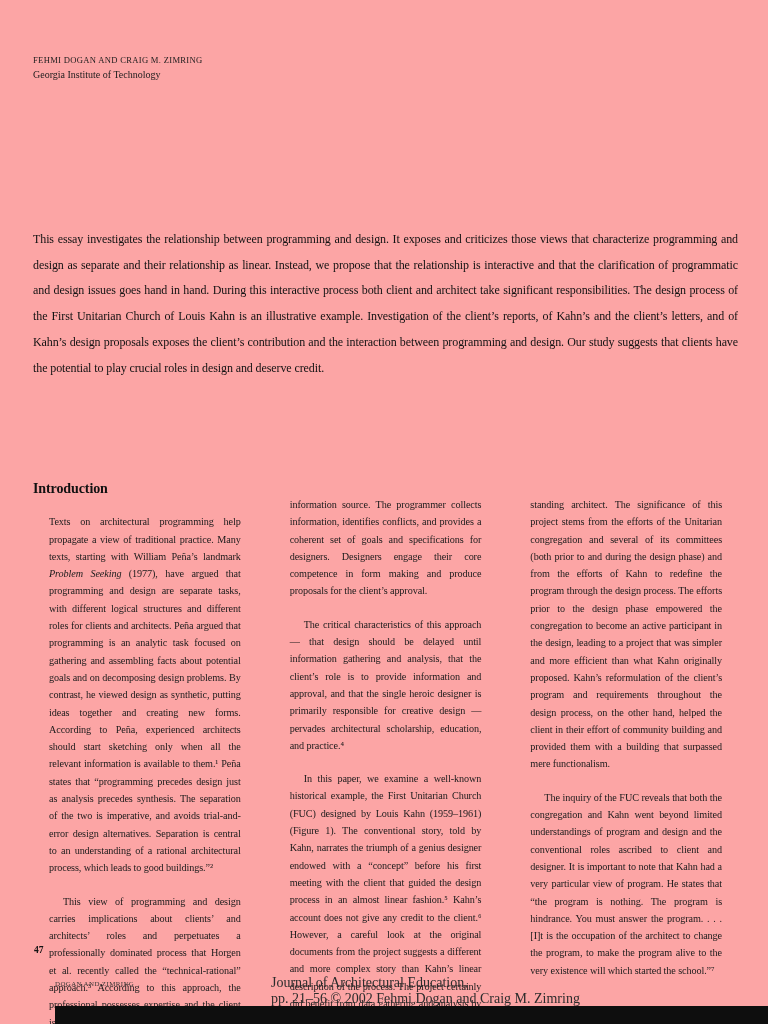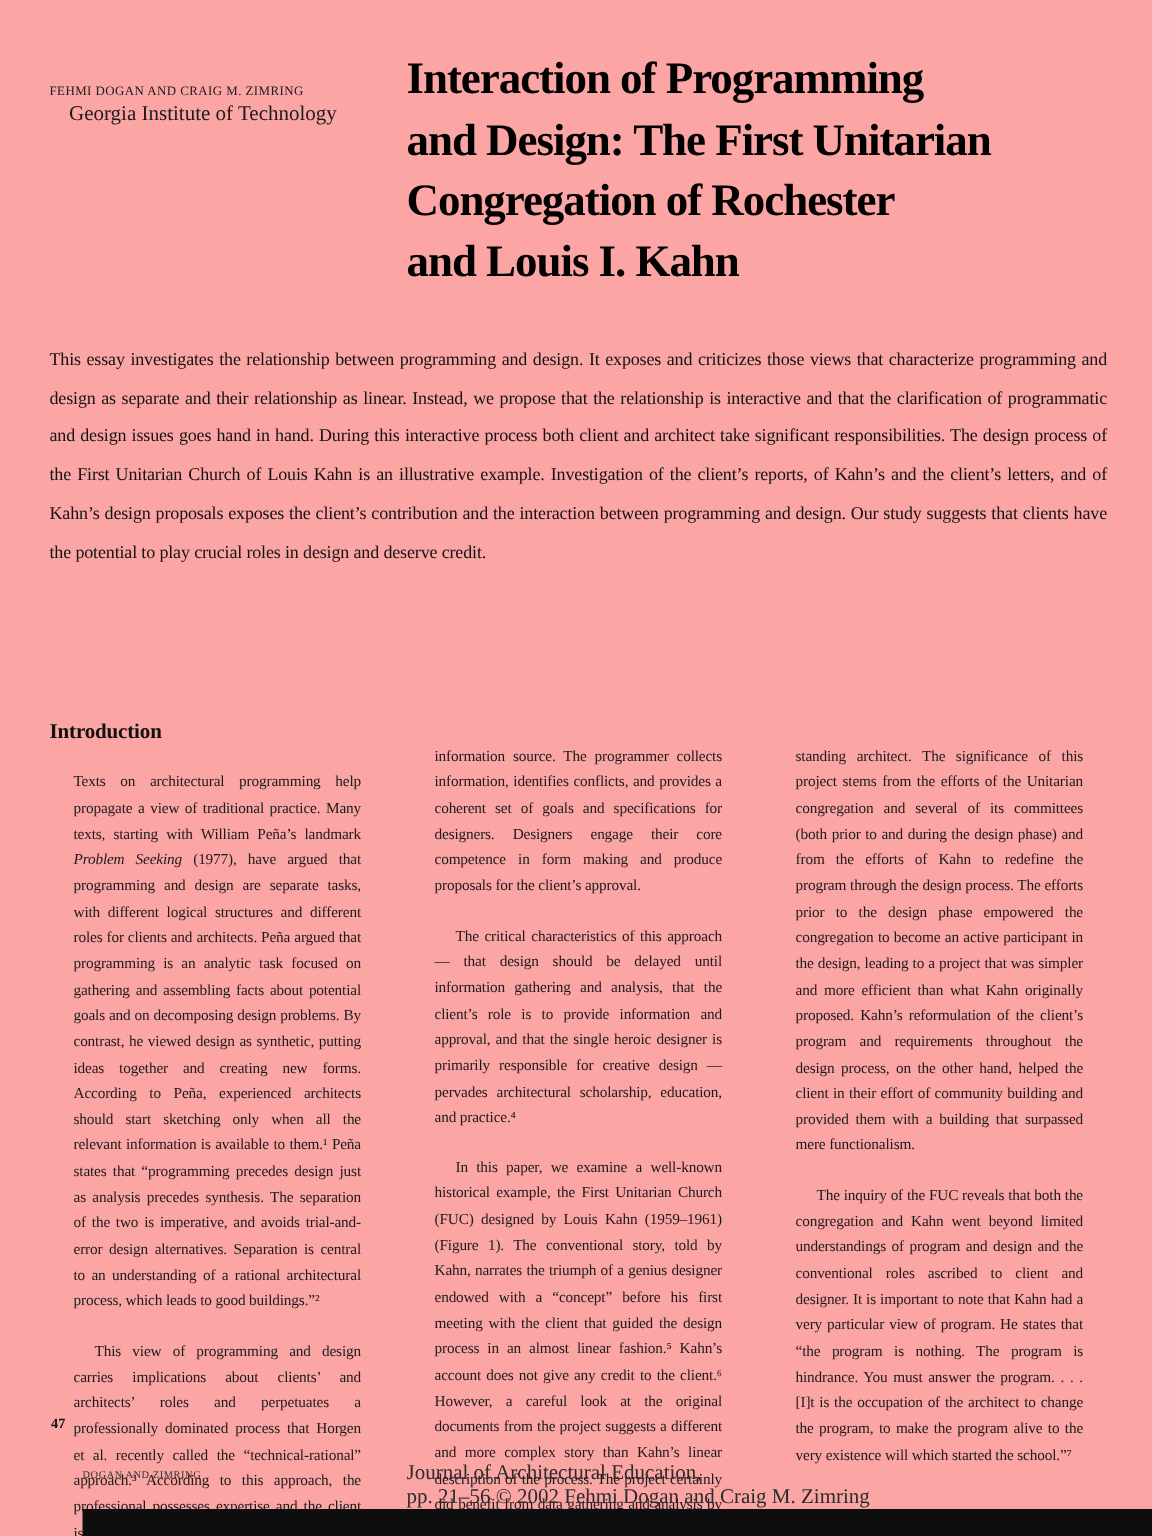--- a/index.html
+++ b/index.html
@@ -20,23 +20,23 @@
     position: absolute;
     left: 33px;
     top: 55px;
     font-size: 8.6px;
     letter-spacing: 0.3px;
     color: #1c1c1c;
     white-space: nowrap;
   }
   .affiliation {
     position: absolute;
-    left: 46px;
+    left: 33px;
     top: 69px;
-    font-size: 14px;
+    font-size: 10px;
     color: #1c1c1c;
     white-space: nowrap;
   }
   .title {
     position: absolute;
     left: 271px;
     top: 33px;
     width: 480px;
     font-size: 30px;
     font-weight: bold;
@@ -114,26 +114,20 @@
   }
 </style>
 </head>
 <body>
 
 <div class="page">
 
   <div class="authors">FEHMI DOGAN AND CRAIG M. ZIMRING</div>
   <div class="affiliation">Georgia Institute of Technology</div>
 
-  <div class="title">
-    <div>Interaction of Programming</div>
-    <div>and Design: The First Unitarian</div>
-    <div>Congregation of Rochester</div>
-    <div>and Louis I. Kahn</div>
-  </div>
 
   <div class="abstract">This essay investigates the relationship between programming and design. It exposes and criticizes those views that characterize programming and design as separate and their relationship as linear. Instead, we propose that the relationship is interactive and that the clarification of programmatic and design issues goes hand in hand. During this interactive process both client and architect take significant responsibilities. The design process of the First Unitarian Church of Louis Kahn is an illustrative example. Investigation of the client’s reports, of Kahn’s and the client’s letters, and of Kahn’s design proposals exposes the client’s contribution and the interaction between programming and design. Our study suggests that clients have the potential to play crucial roles in design and deserve credit.</div>
 
   <div class="columns">
     <div class="col">
       <h3 class="intro-heading">Introduction</h3>
       <p><span>Texts on architectural programming help propagate a view of traditional practice. Many texts, starting with William Peña’s landmark </span><span class="italic">Problem Seeking</span><span> (1977), have argued that programming and design are separate tasks, with different logical structures and different roles for clients and architects. Peña argued that programming is an analytic task focused on gathering and assembling facts about potential goals and on decomposing design problems. By contrast, he viewed design as synthetic, putting ideas together and creating new forms. According to Peña, experienced architects should start sketching only when all the relevant information is available to them.¹ Peña states that “programming precedes design just as analysis precedes synthesis. The separation of the two is imperative, and avoids trial-and-error design alternatives. Separation is central to an understanding of a rational architectural process, which leads to good buildings.”²</span></p>
       <p class="indent">This view of programming and design carries implications about clients’ and architects’ roles and perpetuates a professionally dominated process that Horgen et al. recently called the “technical-rational” approach.³ According to this approach, the professional possesses expertise and the client is only an</p>
     </div>
     <div class="col">

